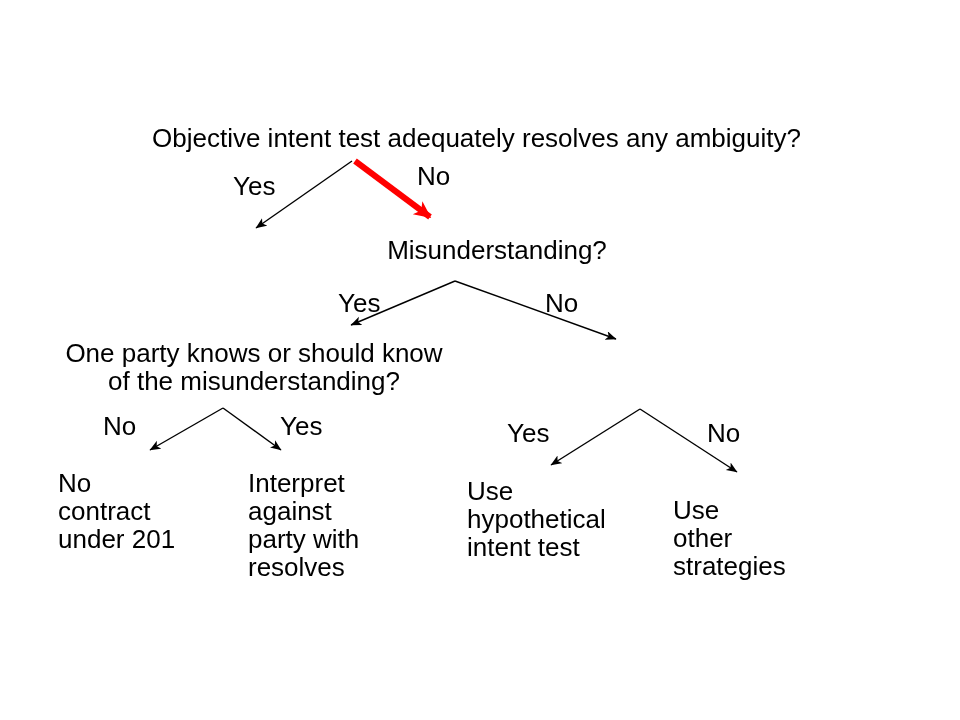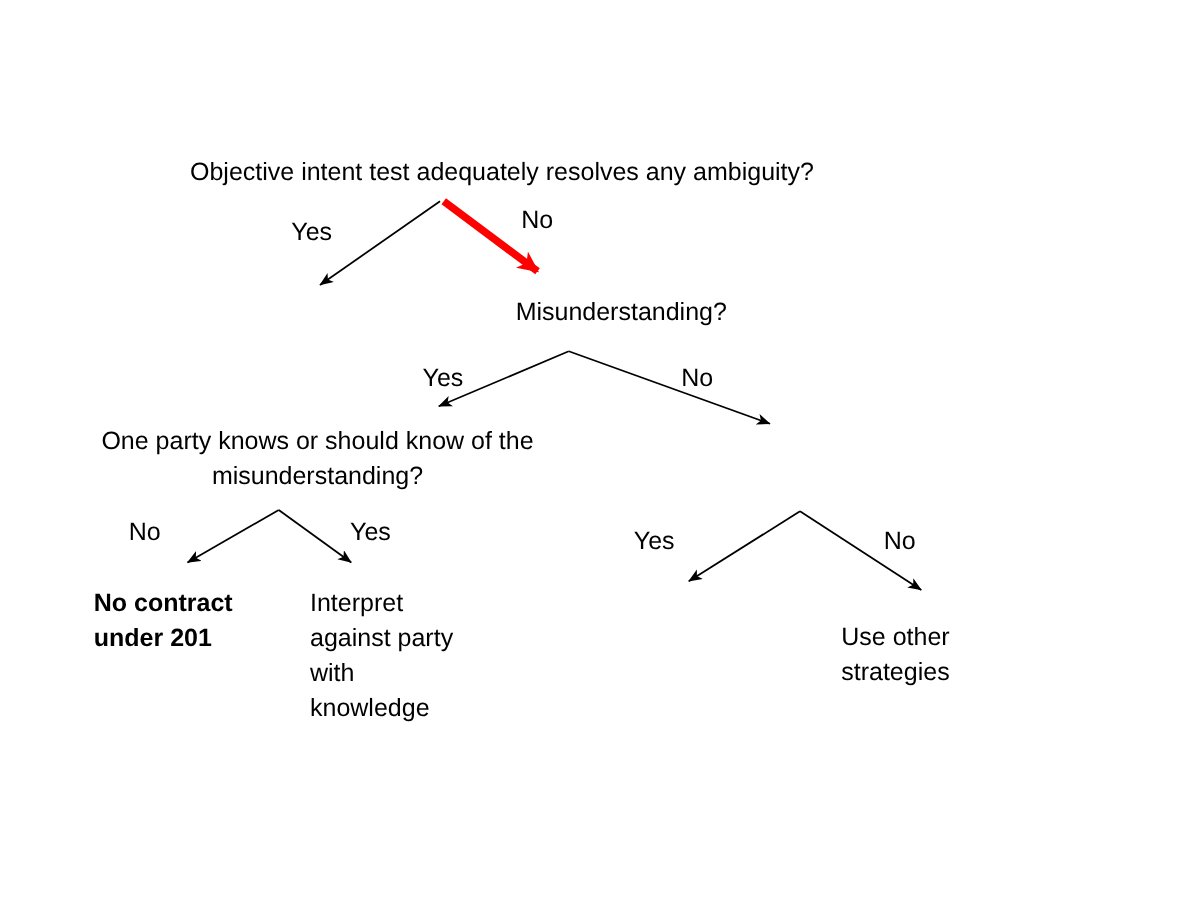--- a/index.html
+++ b/index.html
@@ -7,21 +7,21 @@
     position: relative;
     width: 960px;
     height: 720px;
     background: #ffffff;
     overflow: hidden;
     font-family: "Liberation Sans", sans-serif;
     color: #000000;
   }
   .t {
     position: absolute;
-    font-size: 20px;
+    font-size: 26px;
     line-height: 28px;
     color: #000000;
     white-space: normal;
   }
   .lbl { white-space: nowrap; }
   .arrows {
     position: absolute;
     left: 0; top: 0;
     width: 960px; height: 720px;
     pointer-events: none;
@@ -73,25 +73,26 @@
   <div class="t lbl" style="left:338px; top:289px;">Yes</div>
 
   <div class="t lbl" style="left:545px; top:289px;">No</div>
 
   <div class="t" style="left:63px; top:339px; width:382px;text-align:center;">One party knows or should know of the misunderstanding?</div>
 
   <div class="t lbl" style="left:103px; top:412px;">No</div>
 
   <div class="t lbl" style="left:280px; top:412px;">Yes</div>
 
-  <div class="t" style="left:75px; top:469px; width:132px;font-weight:bold;">No contract under 201</div>
+  <div class="t" style="left:58px; top:469px; width:132px;">No contract under 201</div>
 
-  <div class="t" style="left:248px; top:469px; width:116px;">Interpret against party with knowledge</div>
+  <div class="t" style="left:248px; top:469px; width:116px;">Interpret against party with resolves</div>
 
 
   <div class="t lbl" style="left:507px; top:419px;">Yes</div>
 
   <div class="t lbl" style="left:707px; top:419px;">No</div>
 
+  <div class="t" style="left:467px; top:477px; width:132px;">Use hypothetical intent test</div>
 
   <div class="t" style="left:673px; top:496px; width:112px;">Use other strategies</div>
 
 </div>
 
 </body></html>

